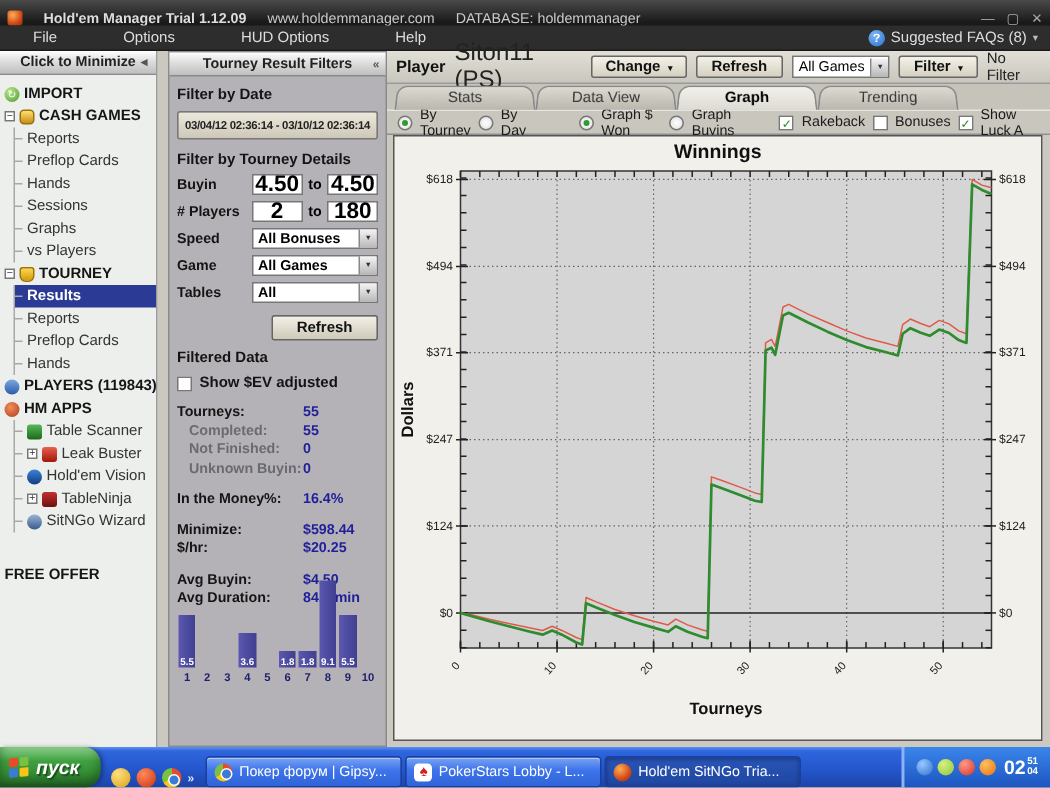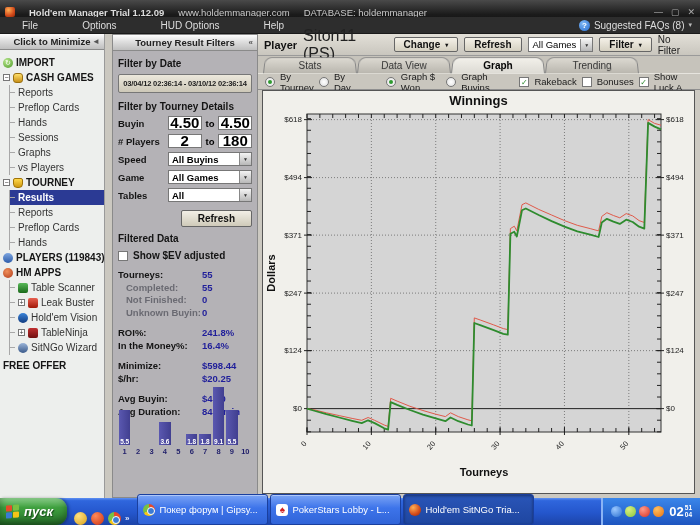--- a/index.html
+++ b/index.html
@@ -137,21 +137,21 @@
   .win-logo i { border-radius:1px; }
   .wl-r{background:#e84a2a;} .wl-g{background:#7ac142;} .wl-b{background:#3a7bd5;} .wl-y{background:#f5c518;}
   .quick { display:flex; align-items:center; gap:4px; padding:0 7px; }
   .ql { width:13px; height:13px; border-radius:50%; flex:0 0 auto; }
   .ql-y { background:radial-gradient(circle at 35% 30%,#ffe080,#d8a018); }
   .ql-o { background:radial-gradient(circle at 35% 30%,#ff8a5a,#cc3010); }
   .ql-chrome { background:conic-gradient(#e84a2a 0 33%,#f5c518 33% 66%,#7ac142 66% 100%); position:relative; }
   .ql-chrome::after { content:""; position:absolute; left:3.5px; top:3.5px; width:6px; height:6px;
     border-radius:50%; background:#3a7bd5; border:1px solid #fff; }
   .chev { color:#dce8ff; font-size:8px; font-weight:bold; }
-  .task-btn { width:131px; height:31px; margin:0 1px; border-radius:3px; border:1px solid #1a3f9e;
+  .task-btn { width:131px; height:21px; margin:0 1px; border-radius:3px; border:1px solid #1a3f9e;
     background:linear-gradient(#7ba4f5,#3d74ea 45%,#3064d8); color:#fff; font-size:9.5px;
     display:flex; align-items:center; gap:4px; padding:0 5px; overflow:hidden; white-space:nowrap;
     box-shadow:inset 0 1px 0 rgba(255,255,255,.4); }
   .task-btn.pressed { background:linear-gradient(#2a55b8,#1e46a0); box-shadow:inset 0 1px 3px rgba(0,0,0,.4); }
   .task-btn .tlabel { overflow:hidden; text-overflow:ellipsis; }
   .ti { width:12px; height:12px; flex:0 0 auto; border-radius:2px; }
   .ti-ps { background:#fff; color:#d02020; font-size:10px; line-height:12px; text-align:center; border-radius:3px; }
   .ti-hm { background:radial-gradient(circle at 35% 30%,#ffae53,#d2491a 60%,#8c2a08); border-radius:50%; }
   .tray { margin-left:auto; height:27px; display:flex; align-items:center; gap:3px; padding:0 8px 0 8px;
     background:linear-gradient(#3a86ea,#1d55c0); border-left:2px solid #8ab4f5; color:#fff; }
@@ -270,21 +270,21 @@
       <div class="tree-row">
           <span class="box">+</span>
           <span class="ico ico-ninja"></span>
           <span>TableNinja</span>
         </div>
       <div class="tree-row">
           <span class="ico ico-sitngo"></span>
           <span>SitNGo Wizard</span>
         </div>
     </div>
-    <div class="tree-row" style="margin-top:3px;text-align:center;">
+    <div class="tree-row" style="margin-top:21px;text-align:center;">
       <span class="tree-head">FREE OFFER</span>
     </div>
   </div>
 </div>
 
 <div class="filter-panel">
   <div class="panel-header">
     <span>Tourney Result Filters</span>
     <span class="hdr-arrow">«</span>
   </div>
@@ -300,21 +300,21 @@
     </div>
     <div class="frow">
       <span class="rlabel"># Players</span>
       <span class="finput">2</span>
       <span class="to-lbl">to</span>
       <span class="finput">180</span>
     </div>
     <div class="frow">
       <span class="rlabel">Speed</span>
       <span class="fselect">
-        <span>All Buyins</span>
+        <span>All Bonuses</span>
         <span class="dd-btn">▼</span>
       </span>
     </div>
     <div class="frow">
       <span class="rlabel">Game</span>
       <span class="fselect">
         <span>All Games</span>
         <span class="dd-btn">▼</span>
       </span>
     </div>
@@ -343,24 +343,20 @@
       </div>
     <div class="srow dim">
         <span class="slabel">Not Finished:</span>
         <span class="sval">0</span>
       </div>
     <div class="srow dim">
         <span class="slabel">Unknown Buyin:</span>
         <span class="sval">0</span>
       </div>
     <div class="sgap"></div>
-    <div class="srow">
-        <span class="slabel">ROI%:</span>
-        <span class="sval">241.8%</span>
-      </div>
     <div class="srow">
         <span class="slabel">In the Money%:</span>
         <span class="sval">16.4%</span>
       </div>
     <div class="sgap"></div>
     <div class="srow">
         <span class="slabel">Minimize:</span>
         <span class="sval">$598.44</span>
       </div>
     <div class="srow">

